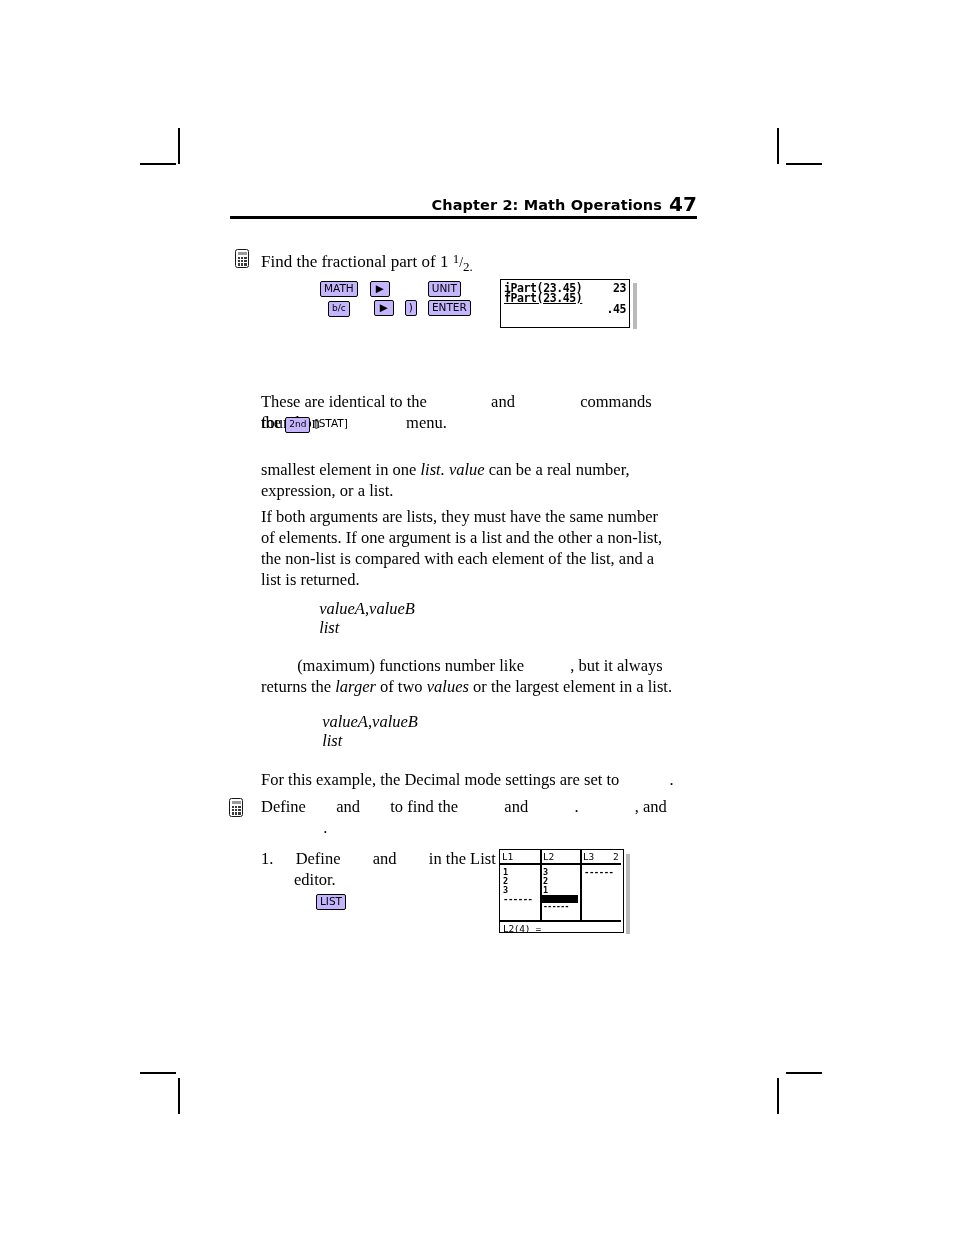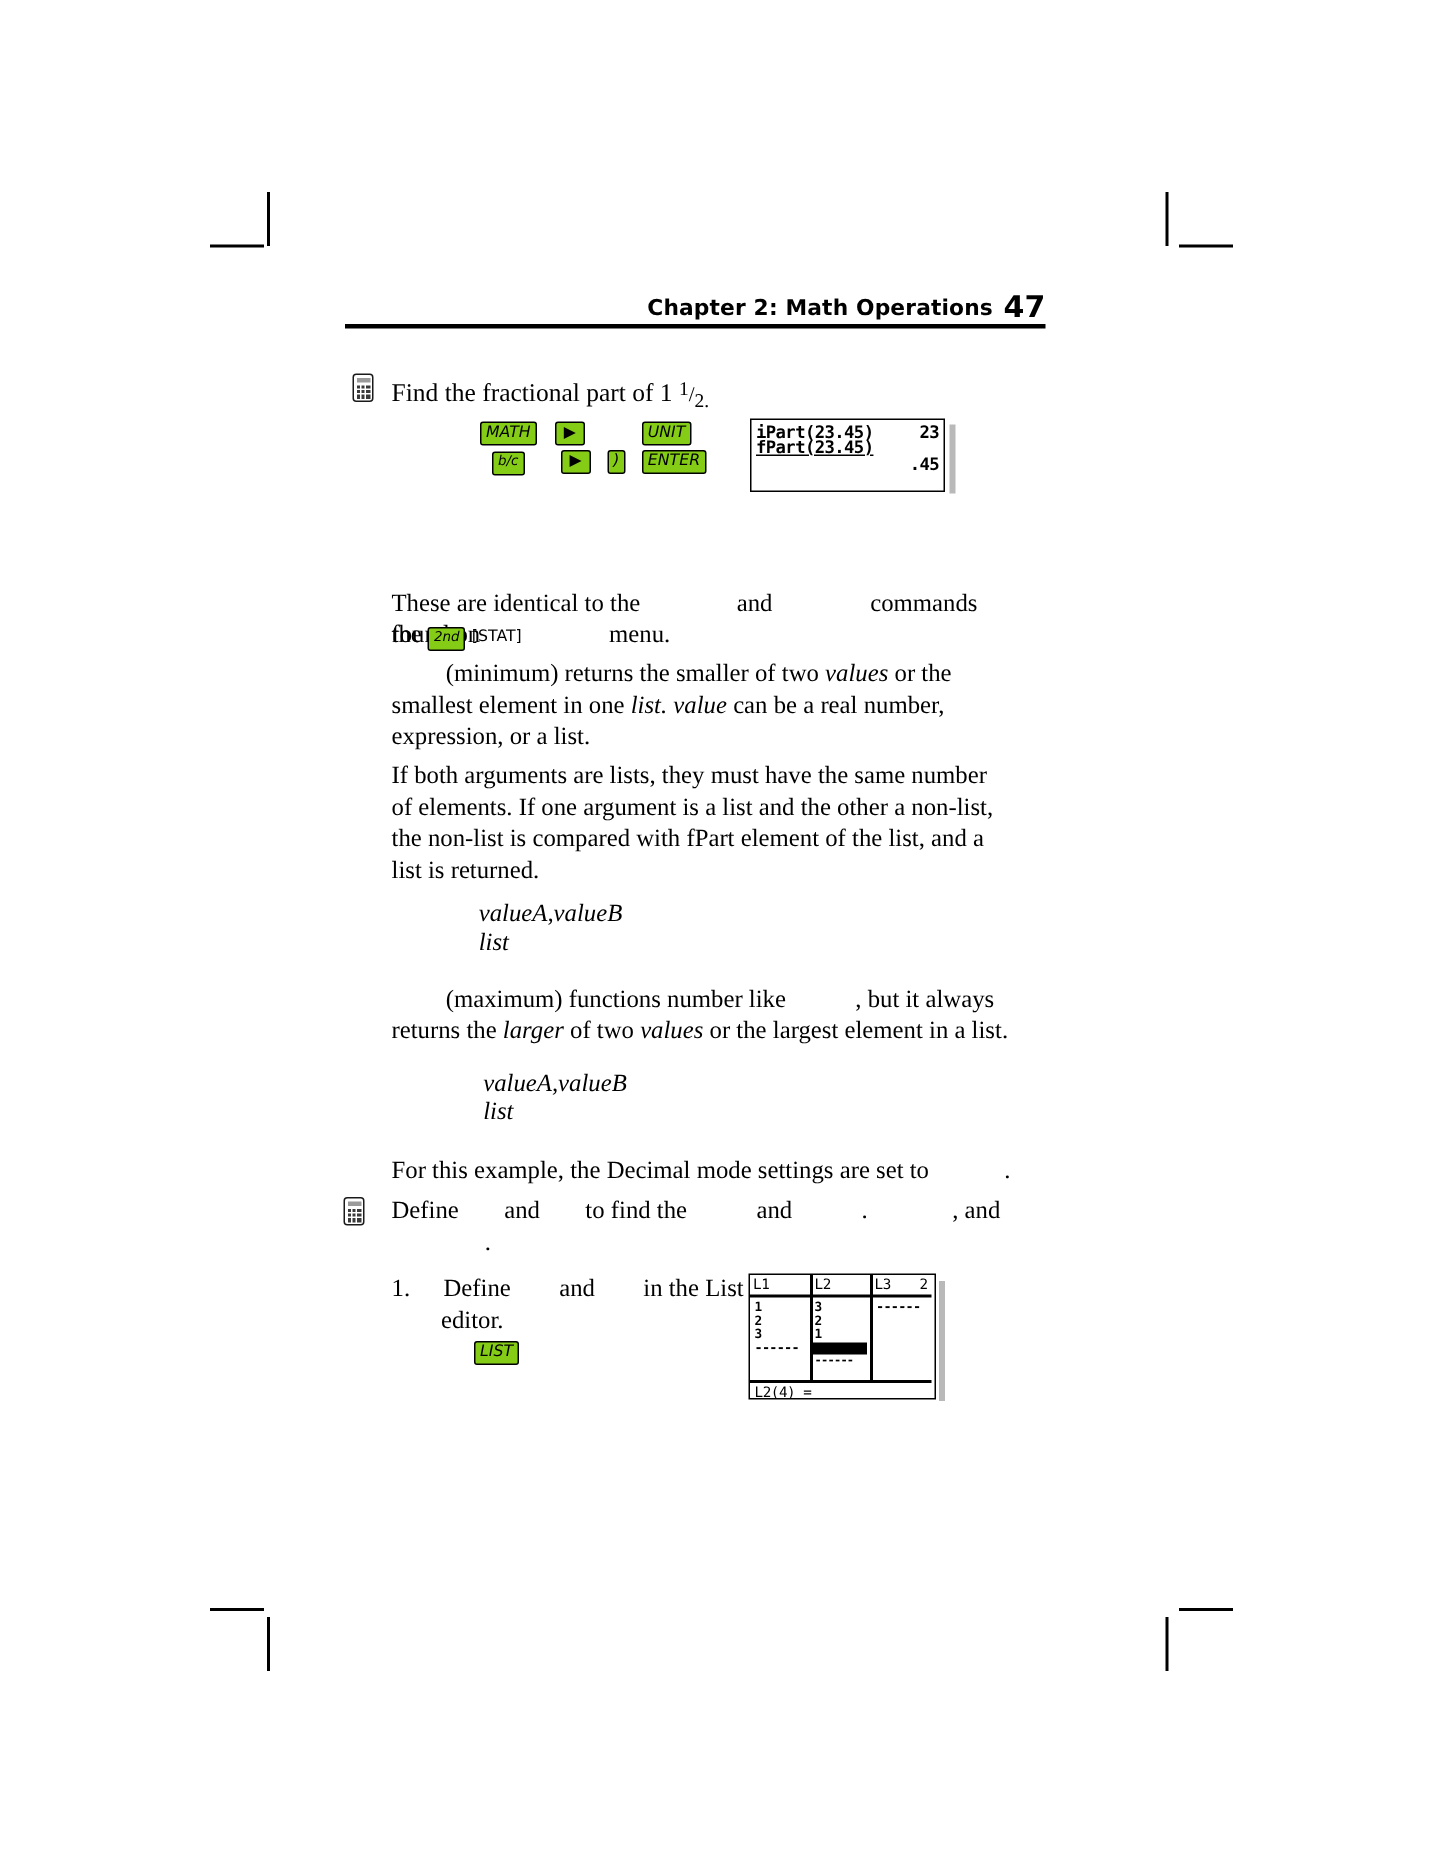--- a/index.html
+++ b/index.html
@@ -107,24 +107,23 @@
 
   
   .key {
     display: inline-block;
     border: 1.4px solid #000;
     border-radius: 2px;
     padding: 0px 3px 1px 3px;
     font-family: "DejaVu Sans", sans-serif;
     font-size: 10.5px;
     line-height: 13px;
-    background: #84cc16;
+    background: #c4b5fd;
     vertical-align: 1px;
     white-space: nowrap;
-    font-style: italic;
   }
   .key.small { font-size: 9px; padding: 0 3px 1px 3px; }
   .key.big {
     font-size: 13px;
     line-height: 16px;
     padding: 0px 4px 1px 4px;
     vertical-align: 0px;
   }
   .key.arrow { padding: 0 5px 1px 5px; }
   .brk {
@@ -310,43 +309,37 @@
     <span>commands found on</span>
   </div>
   <div class="tx" style="left:261px; top:412px; white-space:nowrap;">
     <span>the</span>
     <span class="key small">2nd</span>
     <span class="brk">[STAT]</span>
     <span class="gap" style="width:50px;"></span>
     <span>menu.</span>
   </div>
 
-  <div class="tx" style="left:261px; top:438px; width:430px;">
-    <span class="gap" style="width:32px;"></span>
-    <span>(minimum) returns the smaller of two</span>
-    <span class="it">values</span>
-    <span>or the</span>
-  </div>
   <div class="tx" style="left:261px; top:459px; white-space:nowrap;">
     <span>smallest element in one</span>
     <span class="it">list. value</span>
     <span>can be a real number,</span>
   </div>
   <div class="tx" style="left:261px; top:480px;">
     <span>expression, or a list.</span>
   </div>
 
   <div class="tx" style="left:261px; top:506px;">
     <span>If both arguments are lists, they must have the same number</span>
   </div>
   <div class="tx" style="left:261px; top:527px;">
     <span>of elements. If one argument is a list and the other a non-list,</span>
   </div>
   <div class="tx" style="left:261px; top:548px;">
-    <span>the non-list is compared with fPart element of the list, and a</span>
+    <span>the non-list is compared with each element of the list, and a</span>
   </div>
   <div class="tx" style="left:261px; top:569px;">
     <span>list is returned.</span>
   </div>
 
   <div class="tx" style="left:293px; top:598px; white-space:nowrap;">
     <span class="gap" style="width:22px;"></span>
     <span class="it">valueA,valueB</span>
     <span class="gap" style="width:8px;"></span>
   </div>

